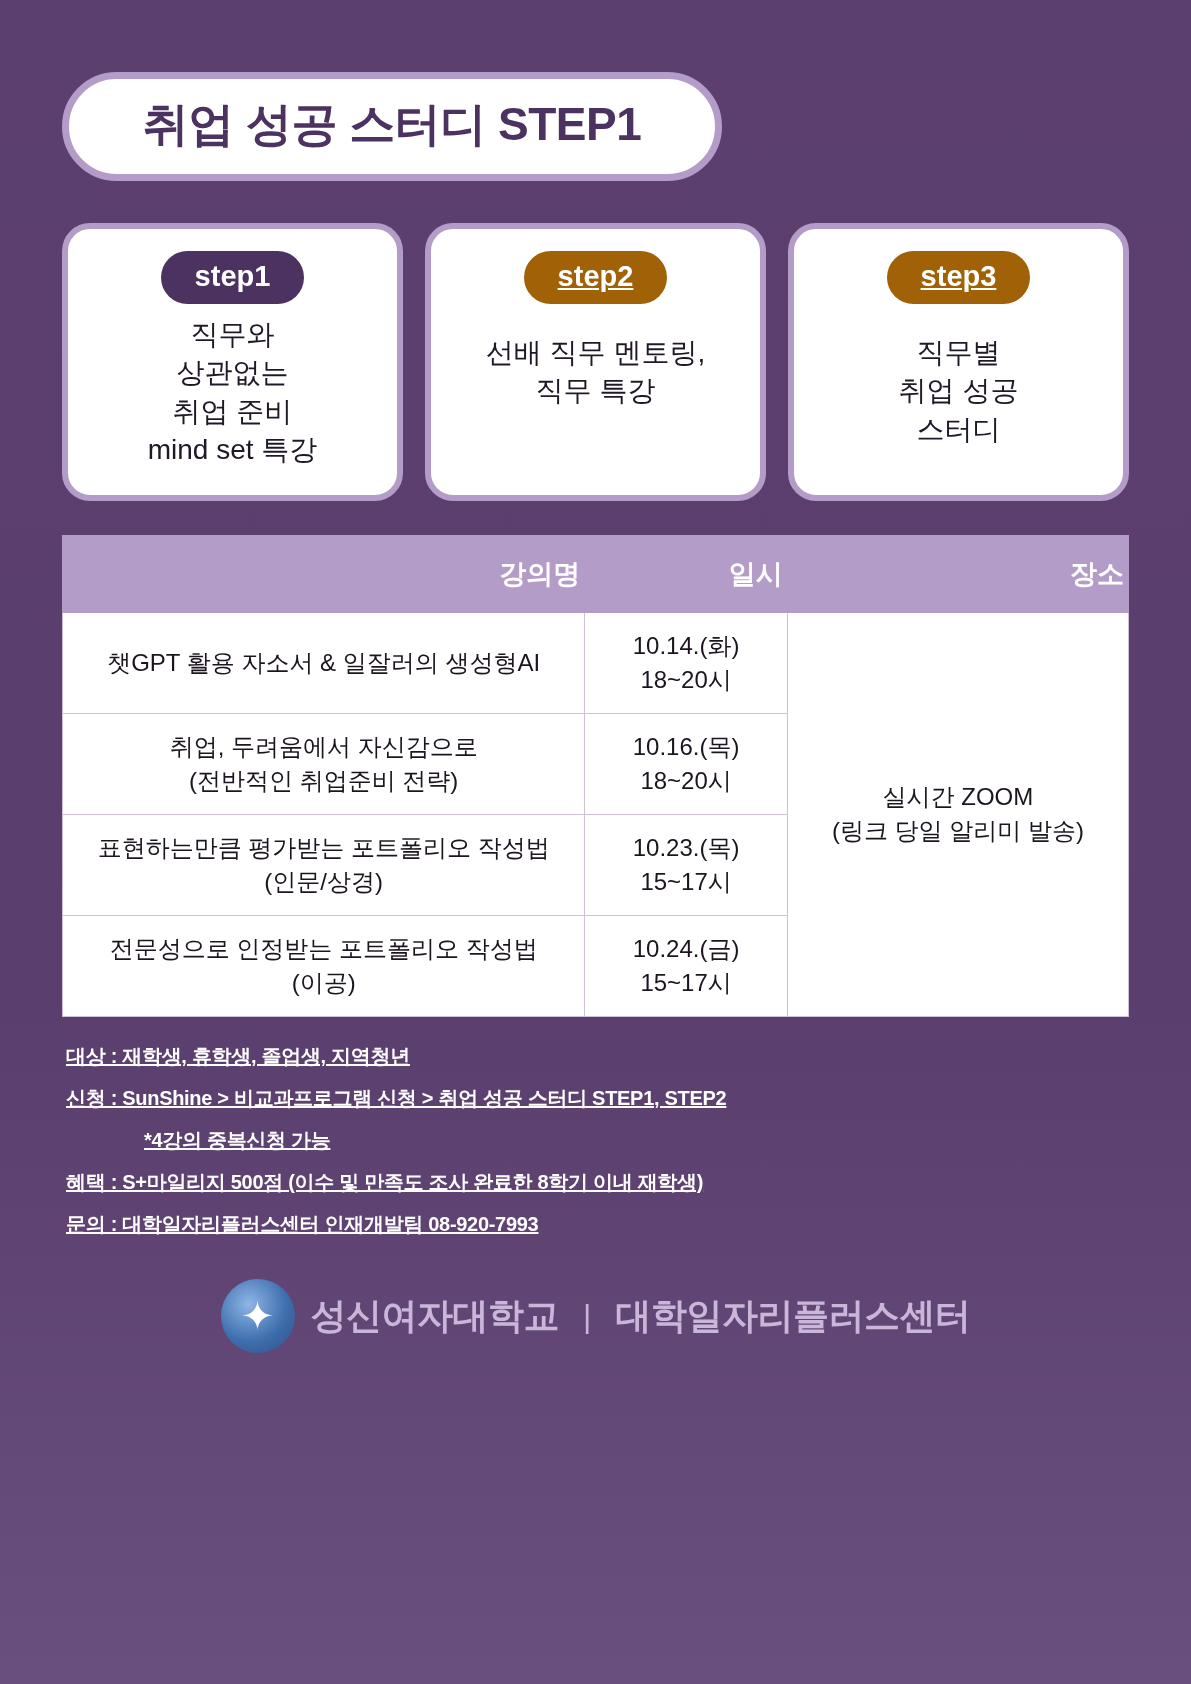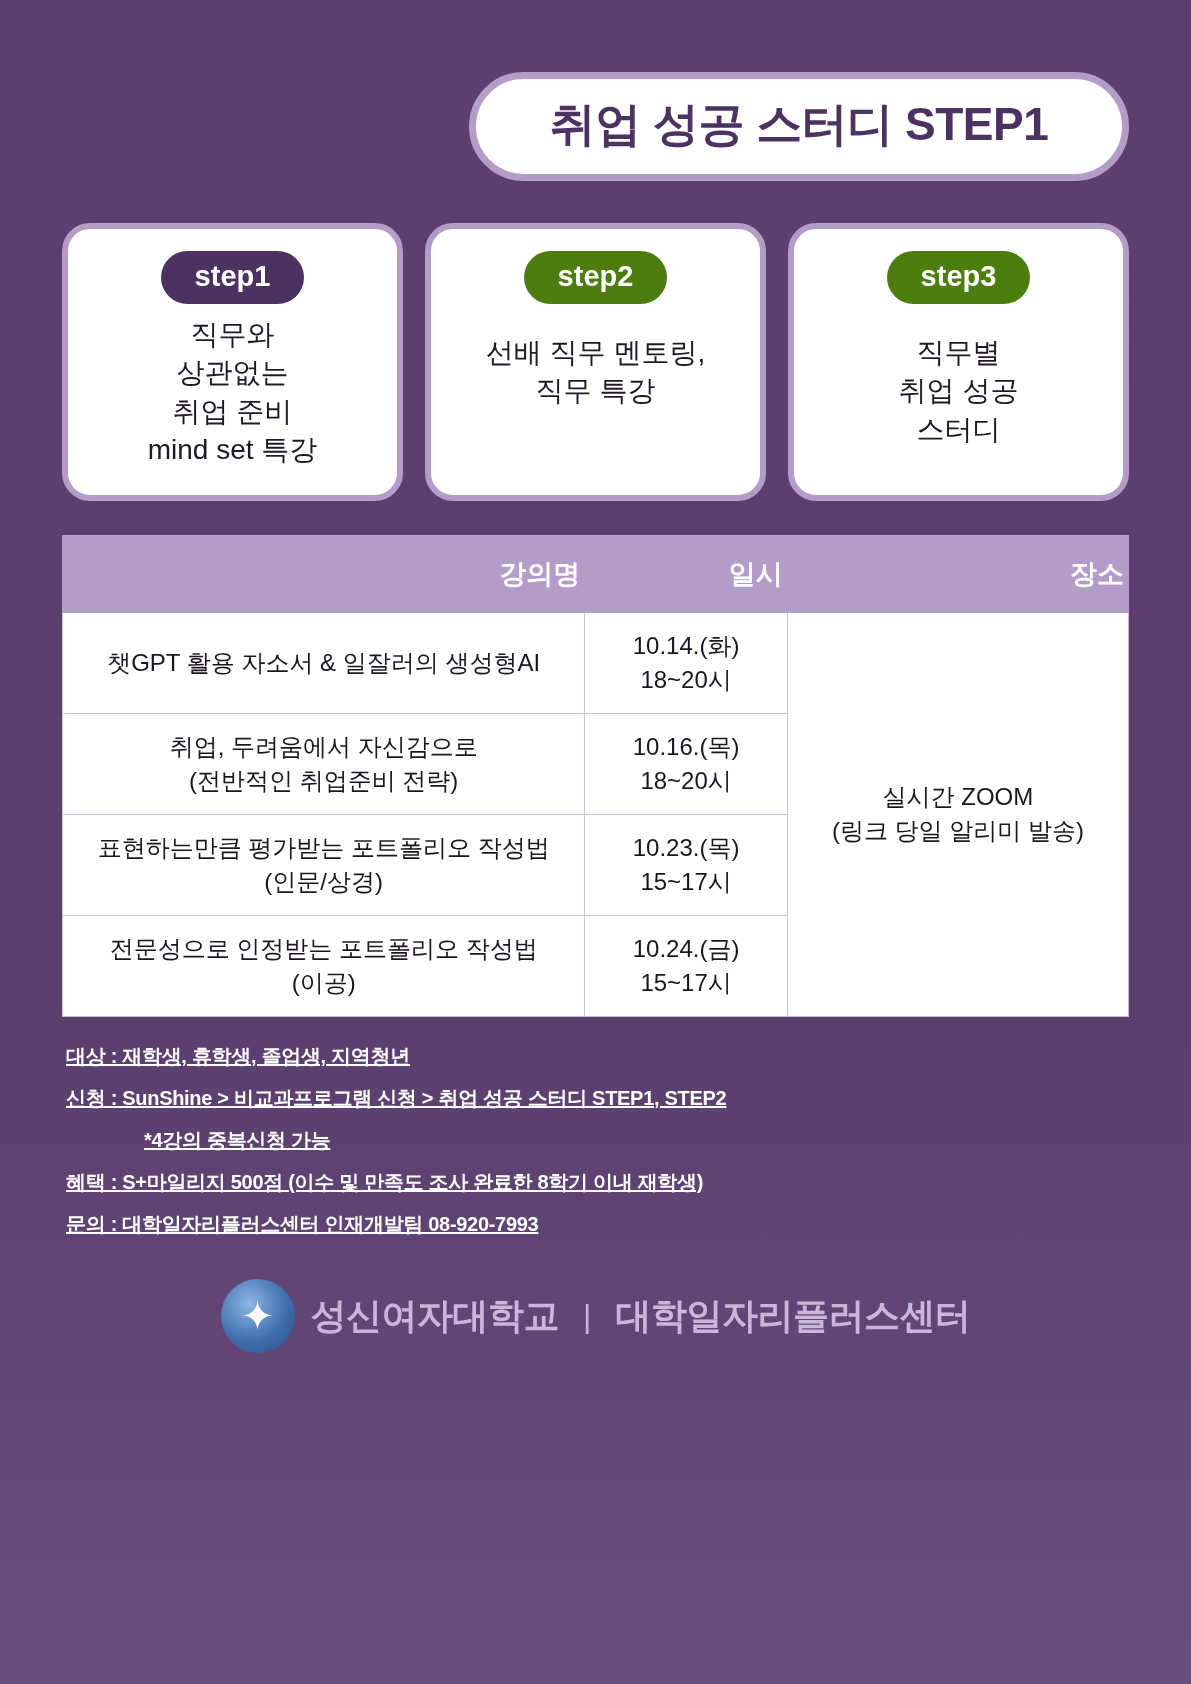--- a/index.html
+++ b/index.html
@@ -18,21 +18,21 @@
     height: 1684px;
     position: relative;
     background: linear-gradient(180deg, #5c3f6f 0%, #5a3e6d 55%, #6a5180 100%);
     padding: 0 62px;
   }
 
   
   .title-wrap {
     margin-top: 72px;
     display: flex;
-    justify-content: flex-end;
+    justify-content: flex-start;
   }
   .title-pill {
     background: #ffffff;
     border: 7px solid #b49cc8;
     border-radius: 60px;
     padding: 20px 62px 24px;
     min-width: 660px;
     text-align: center;
   }
   .title-pill .title-text {
@@ -65,21 +65,21 @@
   .step-badge {
     display: inline-block;
     border-radius: 40px;
     padding: 9px 34px 11px;
     font-size: 29px;
     font-weight: bold;
     color: #ffffff;
     margin-bottom: 8px;
   }
   .step-badge.dark { background: #4b3260; }
-  .step-badge.light { background: #4d7c0f; }
+  .step-badge.light { background: #a16207; text-decoration: underline; }
   .step-desc {
     font-size: 28px;
     color: #201826;
     line-height: 1.38;
     margin-top: 6px;
     white-space: pre-line;
   }
   .step-card.s1 .step-desc { margin-top: 4px; }
   .step-card.s2 .step-desc,
   .step-card.s3 .step-desc { margin-top: 22px; }

